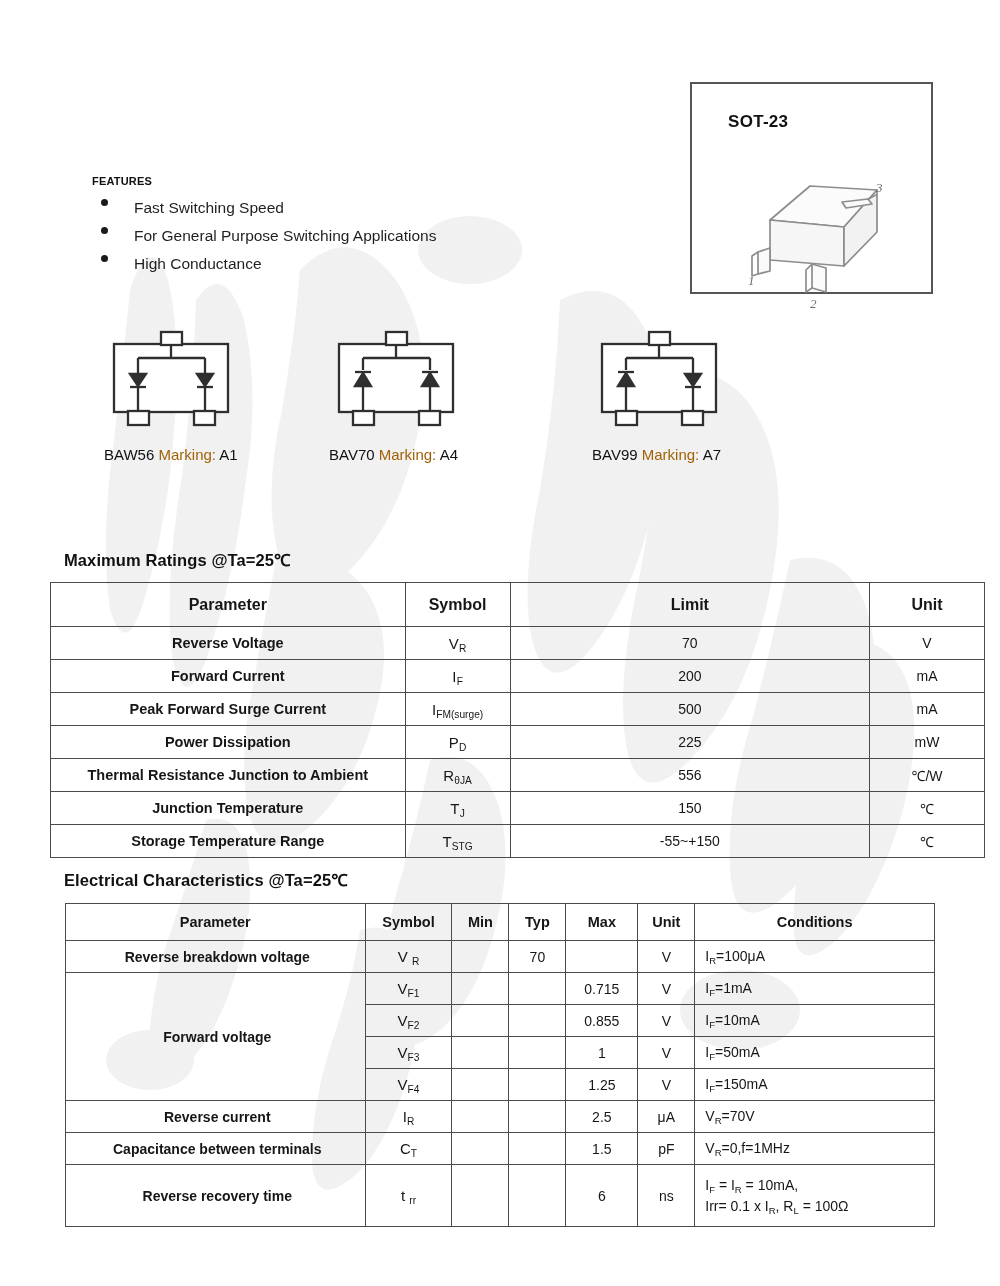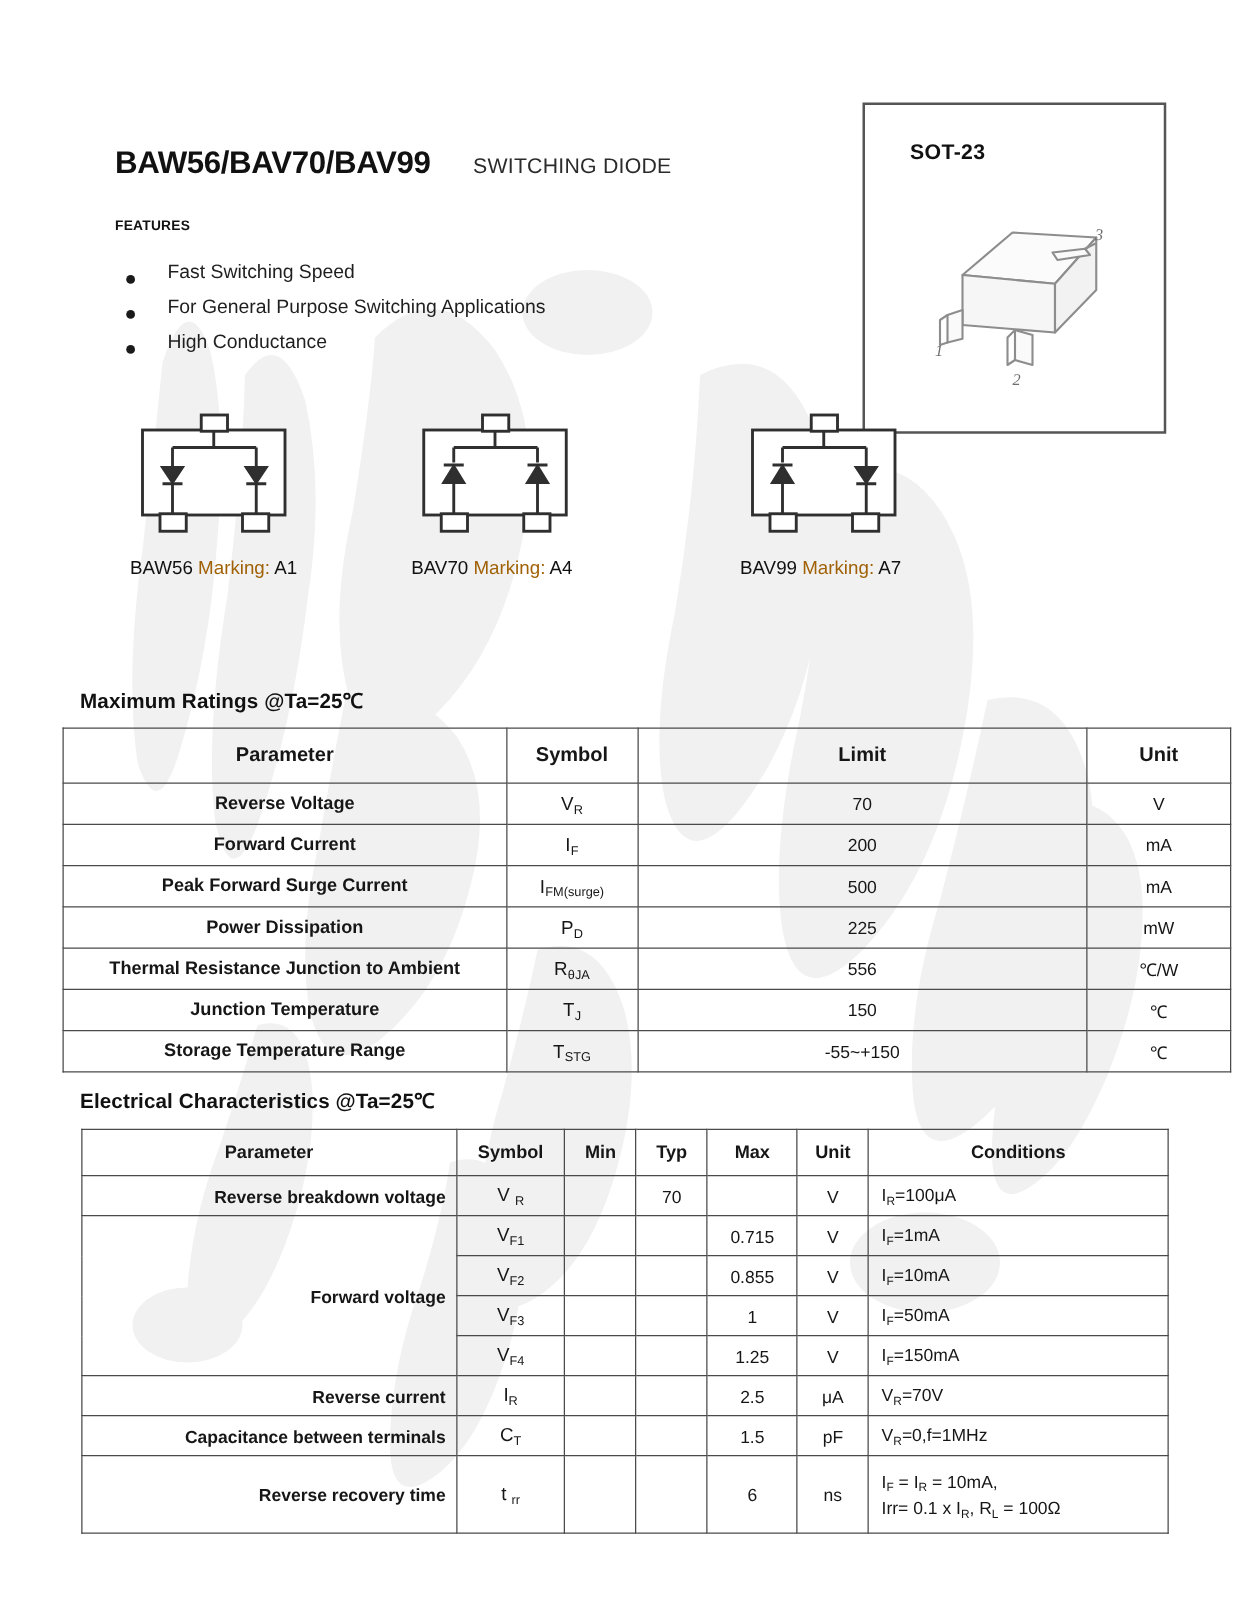--- a/index.html
+++ b/index.html
@@ -60,21 +60,21 @@
     color: #111;
     letter-spacing: 0.2px;
   }
   #features-list {
     position: absolute;
     left: 92px; top: 199px;
     width: 520px;
   }
   .feature-item {
     display: flex;
-    align-items: flex-end;
+    align-items: flex-start;
     height: 28px;
   }
   .feature-bullet {
     width: 24px;
     font-size: 13px;
     line-height: 1;
     color: #111;
     display: flex;
     justify-content: center;
     align-items: center;
@@ -89,21 +89,21 @@
   .feature-text {
     padding-left: 18px;
     font-size: 15.5px;
     color: #1f1f1f;
   }
 
   
   #package-box {
     position: absolute;
     left: 690px; top: 82px;
-    width: 243px; height: 265px;
+    width: 243px; height: 212px;
     border: 2.5px solid #555;
     background: transparent;
   }
   #package-label {
     position: absolute;
     left: 36px; top: 28px;
     font-size: 17px;
     font-weight: bold;
     color: #111;
     letter-spacing: 0.3px;
@@ -182,21 +182,21 @@
     width: 870px;
   }
   #elec-table th {
     height: 37px;
     font-size: 14.5px;
     font-weight: bold;
     text-align: center;
   }
   #elec-table td { height: 32px; }
   #elec-table td.e-name {
-    text-align: right;
+    text-align: center;
     font-weight: bold;
     font-size: 14px;
     padding-left: 12px;
   }
   #elec-table td.e-sym,
   #elec-table td.e-min,
   #elec-table td.e-typ,
   #elec-table td.e-max,
   #elec-table td.e-unit {
     text-align: center;
@@ -230,24 +230,20 @@
     <path d="M360 930 q 44 -14 56 50 q 8 54 -16 120 q -24 66 -60 86 q -30 16 -28 -38 q 2 -56 24 -118 q 18 -58 24 -100 Z"></path>
     <path d="M206 820 q 40 -10 44 56 q 2 56 -22 120 q -24 62 -56 78 q -26 12 -22 -44 q 4 -56 26 -114 q 18 -54 30 -96 Z"></path>
     <ellipse cx="470" cy="250" rx="52" ry="34"></ellipse>
     <ellipse cx="740" cy="1010" rx="60" ry="40"></ellipse>
     <ellipse cx="150" cy="1060" rx="44" ry="30"></ellipse>
   </g>
 </svg>
 
 <div id="page">
 
-  <div id="title-row">
-    <div id="part-title">BAW56/BAV70/BAV99</div>
-    <div id="subtitle">SWITCHING DIODE</div>
-  </div>
 
   <div id="features-heading">FEATURES</div>
   <div id="features-list">
     <div class="feature-item">
       <span class="feature-bullet"></span>
       <span class="feature-text">Fast Switching Speed</span>
     </div>
     <div class="feature-item">
       <span class="feature-bullet"></span>
       <span class="feature-text">For General Purpose Switching Applications</span>

